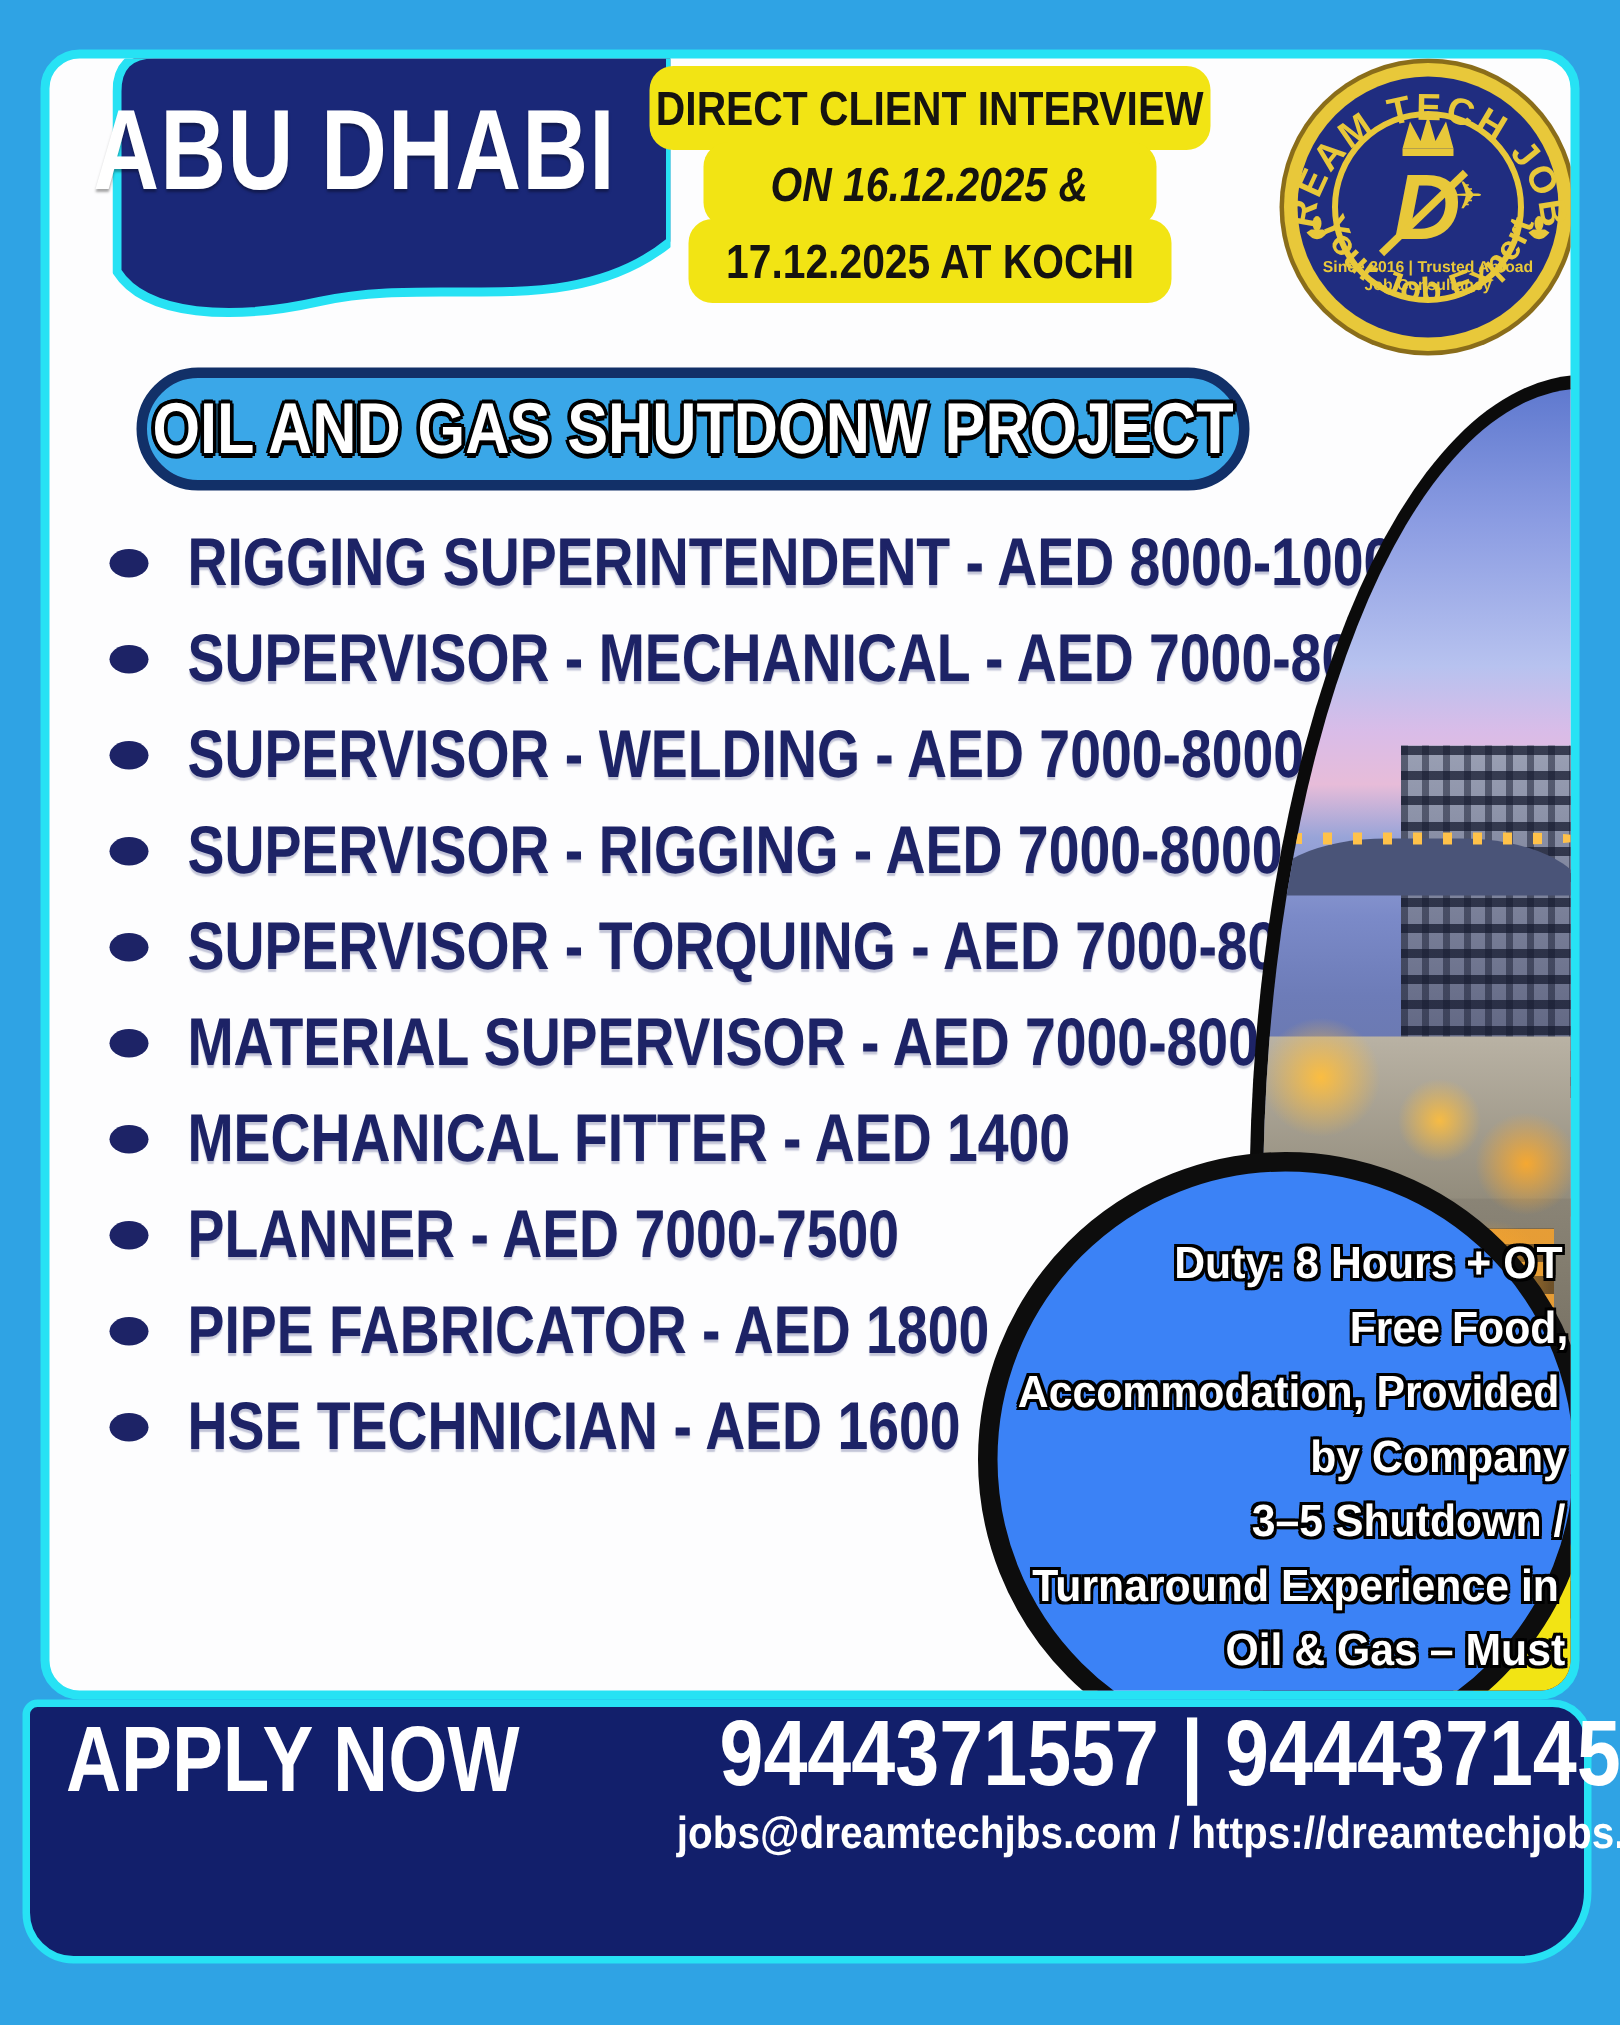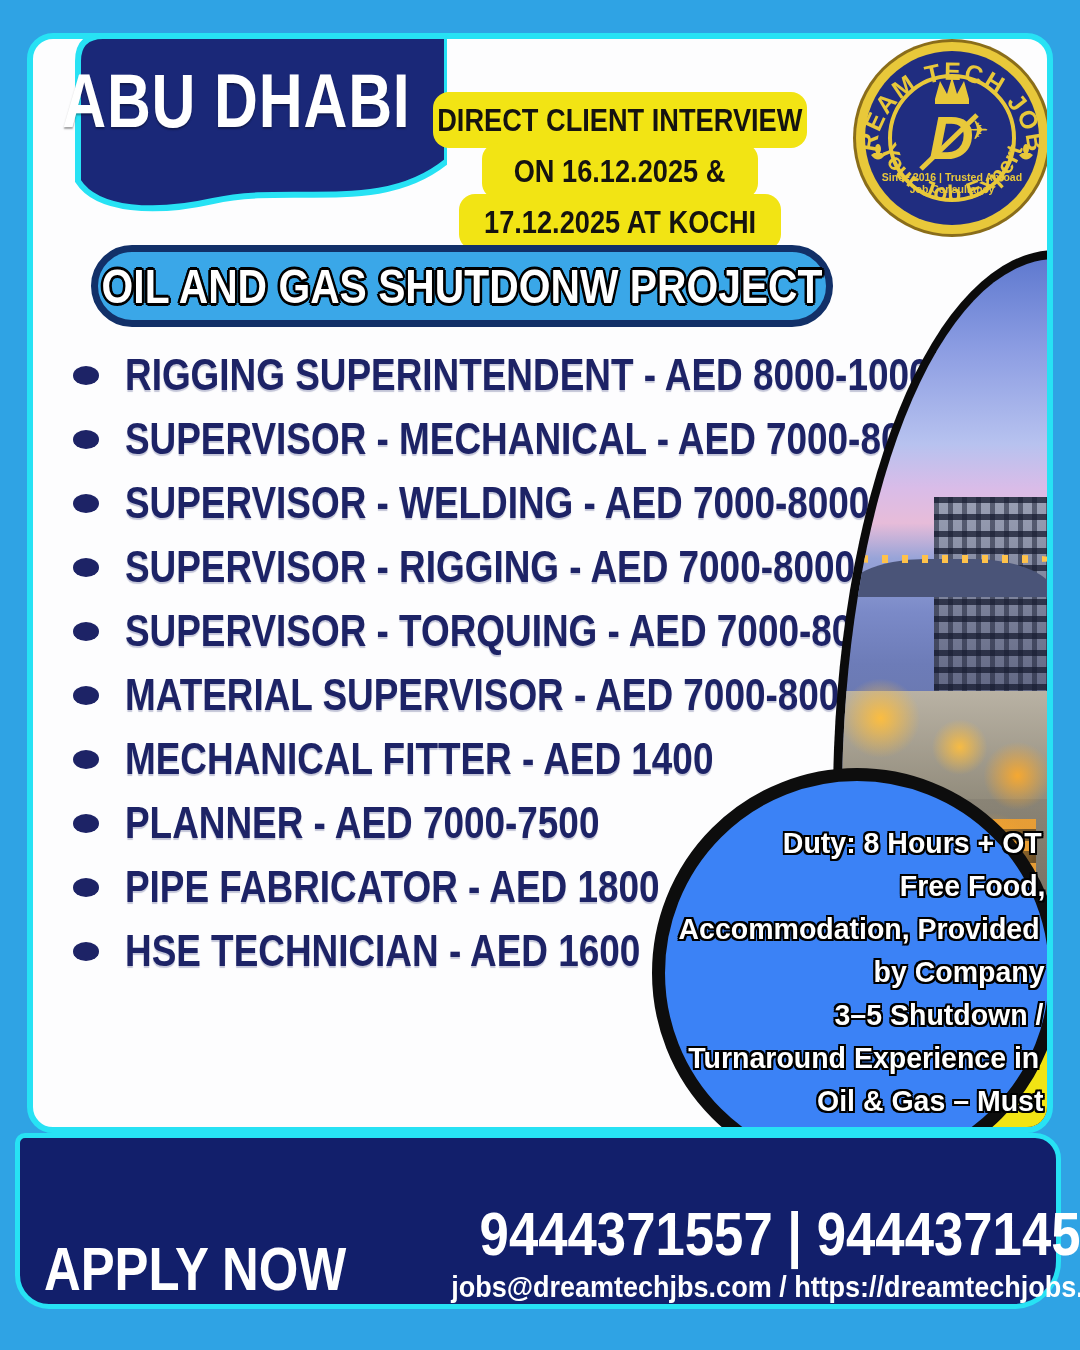--- a/index.html
+++ b/index.html
@@ -19,28 +19,28 @@
   
   #header-box{left:-6px;top:-6px;width:372px;height:190px;padding-left:48px;}
   #abu-title{
     left:-2px;top:24px;width:372px;text-align:center;
     color:#ffffff;font-size:76px;font-weight:900;letter-spacing:1px;
     transform:scaleX(.8);transform-origin:center;
     text-shadow:0 2px 2px rgba(0,0,0,.35);
     white-space:nowrap;
   }
   
-  #badge{left:398px;top:10px;width:378px;display:flex;flex-direction:column;align-items:center;margin-top:48px;}
+  #badge{left:398px;top:10px;width:378px;display:flex;flex-direction:column;align-items:center;}
   .badge-line{
     background:#f2e414;border-radius:16px;height:56px;margin-top:-5px;
     display:flex;align-items:center;justify-content:center;
     color:#151310;font-size:32px;font-weight:900;white-space:nowrap;
   }
   .badge-line span{transform:scaleX(.85);transform-origin:center;display:inline-block;}
-  .bw1{width:374px;} .bw2{width:276px;} .bw3{width:322px;}
+  .bw1{width:374px;} .bw2{width:302px;font-style:italic;} .bw3{width:322px;}
   
   #logo{left:818px;top:-2px;width:202px;height:202px;}
   
   #pill{
     left:58px;top:206px;width:742px;height:82px;box-sizing:border-box;
     background:#3aa7e8;border:7px solid #123068;border-radius:44px;
     display:flex;align-items:center;justify-content:center;
   }
   #pill .txt{
     color:#ffffff;font-size:48px;font-weight:900;white-space:nowrap;
@@ -107,21 +107,21 @@
   .duty-line{
     color:#ffffff;font-size:30px;font-weight:900;line-height:43px;white-space:nowrap;
     transform:scaleX(.95);transform-origin:center;
     text-shadow:2px 0 0 #000,-2px 0 0 #000,0 2px 0 #000,0 -2px 0 #000,
                 2px 2px 0 #000,-2px -2px 0 #000,2px -2px 0 #000,-2px 2px 0 #000;
   }
   
   #footer{
     left:15px;top:1133px;width:1046px;height:176px;box-sizing:border-box;
     background:#121f6b;border:5px solid #27e2f4;border-radius:10px 26px 48px 34px;
-    display:flex;align-items:flex-end;z-index:5;
+    display:flex;align-items:flex-start;z-index:5;
   }
   #apply-label{
     margin-left:24px;color:#ffffff;font-size:62px;font-weight:900;white-space:nowrap;
     transform:scaleX(.82);transform-origin:left center;
   }
   #footer-right{flex:1;display:flex;flex-direction:column;align-items:center;justify-content:center;}
   #phones{
     color:#ffffff;font-size:62px;font-weight:900;line-height:64px;white-space:nowrap;
     transform:scaleX(.85);transform-origin:center;
   }

